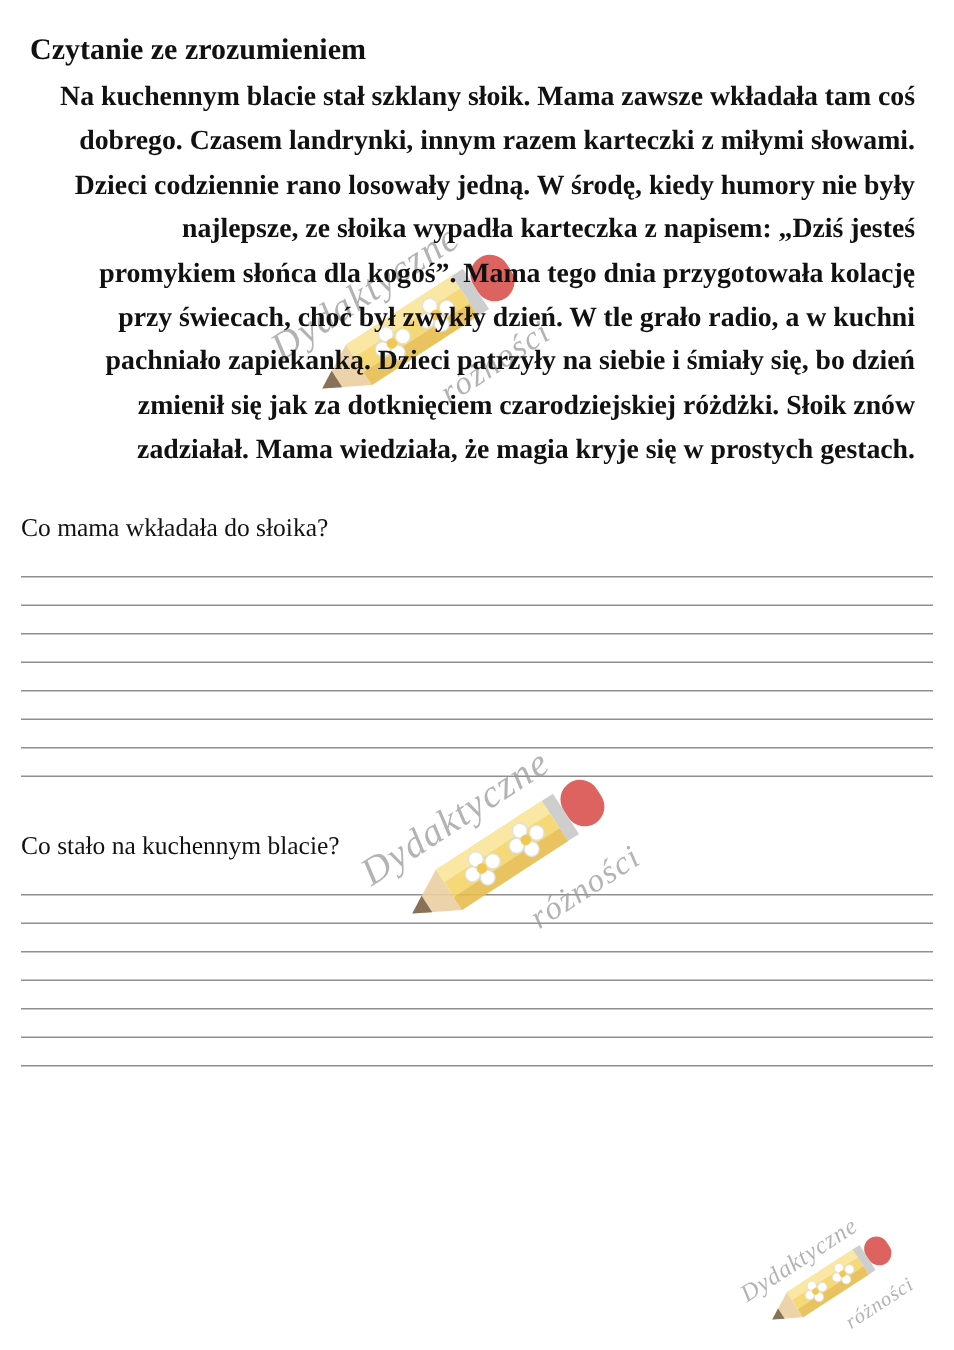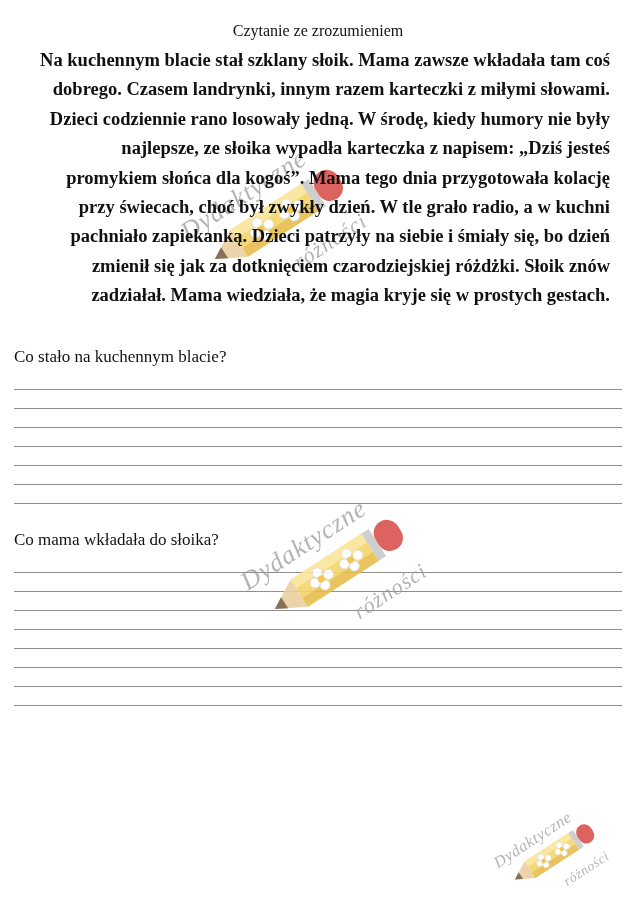--- a/index.html
+++ b/index.html
@@ -9,23 +9,23 @@
     height: 900px;
     background: #ffffff;
     font-family: "Liberation Serif", serif;
     color: #111111;
     position: relative;
     overflow: hidden;
   }
   .page { position: relative; width: 636px; height: 900px; }
 
   .title {
-    text-align: center;
-    font-size: 16px;
-    font-weight: normal;
+    text-align: left;
+    font-size: 20px;
+    font-weight: bold;
     margin: 22px 20px 6px 20px;
     position: relative; z-index: 2;
   }
   .subtitle {
     text-align: center;
     font-size: 18px;
     font-weight: bold;
     margin: 0 20px 16px 20px;
     position: relative; z-index: 2;
   }
@@ -80,37 +80,37 @@
 </style>
 </head>
 <body>
 
 <div class="page">
 
   <h1 class="title">Czytanie ze zrozumieniem</h1>
 
   <p class="passage">Na kuchennym blacie stał szklany słoik. Mama zawsze wkładała tam coś dobrego. Czasem landrynki, innym razem karteczki z miłymi słowami. Dzieci codziennie rano losowały jedną. W środę, kiedy humory nie były najlepsze, ze słoika wypadła karteczka z napisem: „Dziś jesteś promykiem słońca dla kogoś”.  Mama tego dnia przygotowała kolację przy świecach, choć był zwykły dzień. W tle grało radio, a w kuchni pachniało zapiekanką. Dzieci patrzyły na siebie i śmiały się, bo dzień zmienił się jak za dotknięciem czarodziejskiej różdżki. Słoik znów zadziałał. Mama wiedziała, że magia kryje się w prostych gestach.</p>
 
+  <section class="question-block q2">
+    <div class="question-label">Co mama wkładała do słoika?</div>
+    <div class="lines">
+        <div class="answer-line"></div>
+        <div class="answer-line"></div>
+        <div class="answer-line"></div>
+        <div class="answer-line"></div>
+        <div class="answer-line"></div>
+        <div class="answer-line"></div>
+        <div class="answer-line"></div>
+        <div class="answer-line"></div>
+      </div>
+  </section>
+
   <section class="question-block q1">
     <div class="question-label">Co stało na kuchennym blacie?</div>
     <div class="lines">
-        <div class="answer-line"></div>
-        <div class="answer-line"></div>
-        <div class="answer-line"></div>
-        <div class="answer-line"></div>
-        <div class="answer-line"></div>
-        <div class="answer-line"></div>
-        <div class="answer-line"></div>
-      </div>
-  </section>
-
-  <section class="question-block q2">
-    <div class="question-label">Co mama wkładała do słoika?</div>
-    <div class="lines">
-        <div class="answer-line"></div>
         <div class="answer-line"></div>
         <div class="answer-line"></div>
         <div class="answer-line"></div>
         <div class="answer-line"></div>
         <div class="answer-line"></div>
         <div class="answer-line"></div>
         <div class="answer-line"></div>
       </div>
   </section>
 

